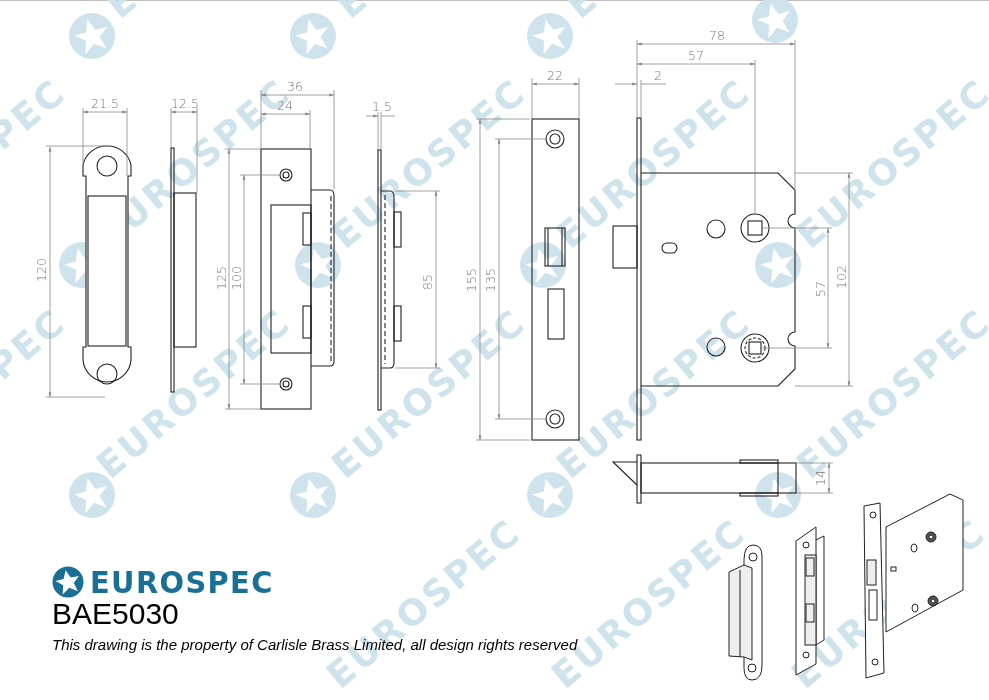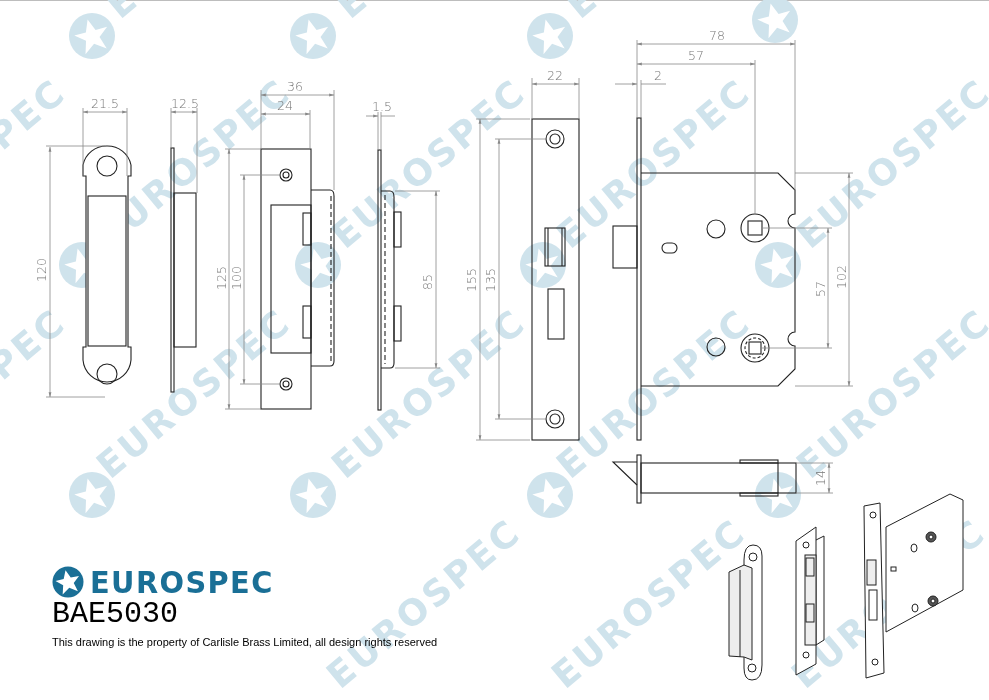--- a/index.html
+++ b/index.html
@@ -2,22 +2,22 @@
 <html><head>
 <meta charset="utf-8">
 <style>
   html,body{margin:0;padding:0;background:#fff;}
   body{width:989px;height:700px;position:relative;overflow:hidden;font-family:"Liberation Sans",sans-serif;}
   .topline{position:absolute;left:0;top:0;width:989px;height:1px;background:#bdbdbd;}
   .sheet{position:absolute;left:0;top:0;width:989px;height:700px;}
   .dimtxt{font-family:"DejaVu Sans",sans-serif;font-size:12.5px;fill:#777;font-weight:300;}
   .brand{position:absolute;left:52px;top:566px;display:flex;align-items:center;}
   .brand-name{font-family:"DejaVu Sans",sans-serif;font-weight:bold;font-size:31px;color:#1a6f96;letter-spacing:1.5px;margin-left:6px;line-height:32px;transform:scaleX(0.93);transform-origin:left center;}
-  .model{position:absolute;left:52px;top:598px;font-family:Liberation Mono, monospace;font-size:30px;color:#000;line-height:32px;}
-  .note{position:absolute;left:52px;top:636px;font-family:"Liberation Sans",sans-serif;font-size:11px;color:#000;}
+  .model{position:absolute;left:52px;top:598px;font-family:Liberation Sans, sans-serif;font-size:30px;color:#000;line-height:32px;}
+  .note{position:absolute;left:52px;top:636px;font-family:"Liberation Sans",sans-serif;font-size:15px;color:#000;font-style:italic;}
 </style>
 </head>
 <body>
 
 <div class="topline"></div>
 
 <svg class="sheet" width="989" height="700" viewBox="0 0 989 700" xmlns="http://www.w3.org/2000/svg">
   <defs>
     <g id="wm-star">
       <circle cx="0" cy="0" r="23" fill="#cfe3ec"></circle>

